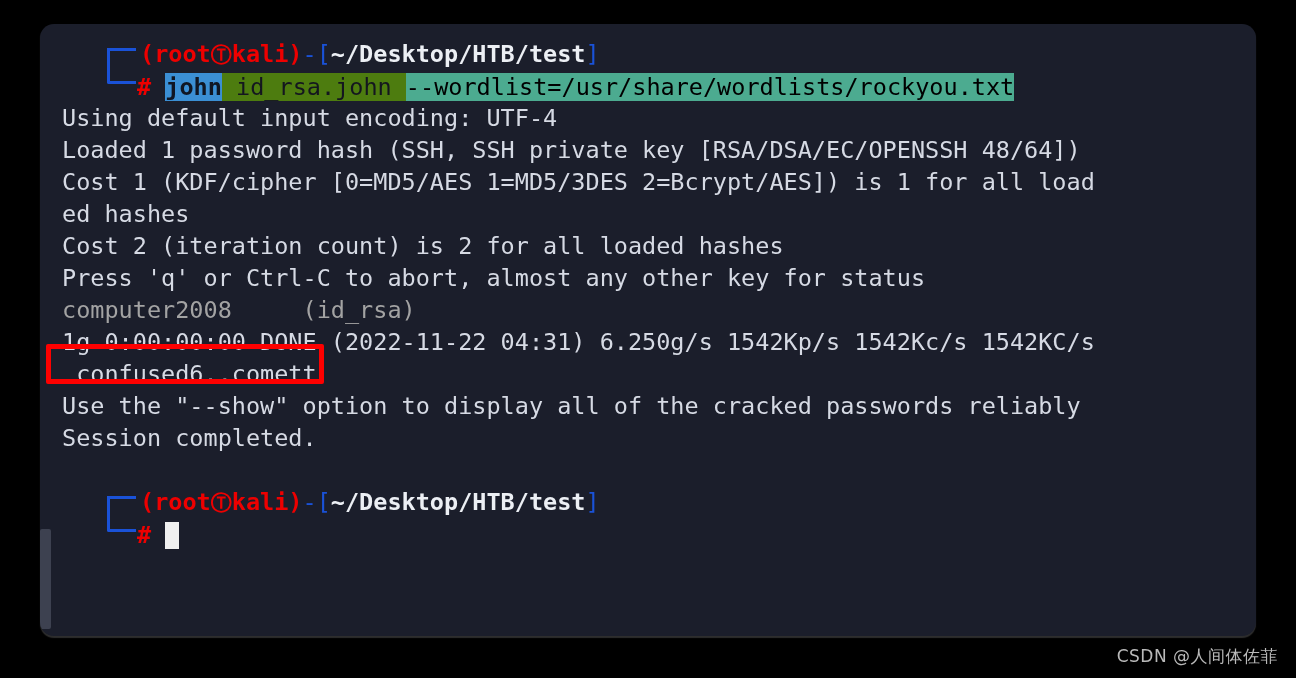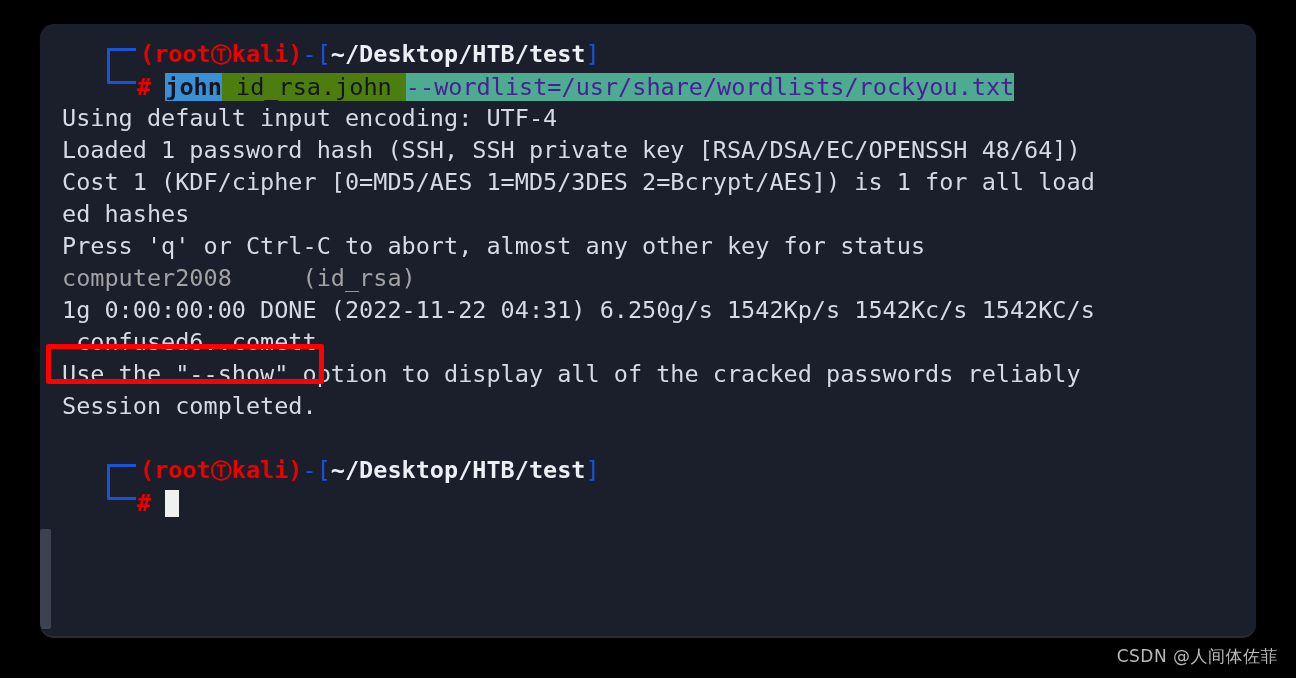--- a/index.html
+++ b/index.html
@@ -105,21 +105,21 @@
     color: #101623;
     font-weight: bold;
   }
   .hl-white {
     background: #4d7c0f;
     color: #14161f;
     font-weight: normal;
   }
   .hl-teal {
     background: #4cab90;
-    color: #4c1d95;
+    color: #000000;
     text-align: right;
   }
   .cursor {
     display: inline-block;
     width: 14px;
     height: 27px;
     background: #f0f0f0;
     vertical-align: -6px;
   }
 
@@ -177,20 +177,21 @@
 
         <div class="line prompt-line1 prompt-pad1"><span class="c-red">(</span><span class="c-red">root</span><span class="kali-glyph">Ⓣ</span><span class="c-red">kali</span><span class="c-red">)</span><span class="c-blue">-</span><span class="c-blue">[</span><span class="c-white">~/Desktop/HTB/test</span><span class="c-blue">]</span></div>
 
         <div class="line prompt-line2 prompt-pad2"><span class="c-red">#</span><span> </span><span class="hl-blue">john</span><span class="hl-white"> <span>id_rsa.john</span> </span><span class="hl-teal">--wordlist=/usr/share/wordlists/rockyou.txt</span></div>
       </div>
 
       <div class="line c-grey">Using default input encoding: UTF-4</div>
       <div class="line c-grey">Loaded 1 password hash (SSH, SSH private key [RSA/DSA/EC/OPENSSH 48/64])</div>
       <div class="line c-grey">Cost 1 (KDF/cipher [0=MD5/AES 1=MD5/3DES 2=Bcrypt/AES]) is 1 for all load</div>
       <div class="line c-grey">ed hashes</div>
+      <div class="line c-grey">Cost 2 (iteration count) is 2 for all loaded hashes</div>
       <div class="line c-grey">Press 'q' or Ctrl-C to abort, almost any other key for status</div>
 
       <div class="line"><span class="c-orange">computer2008</span><span>     </span><span class="c-orange">(id_rsa)</span></div>
 
       <div class="line c-grey">1g 0:00:00:00 DONE (2022-11-22 04:31) 6.250g/s 1542Kp/s 1542Kc/s 1542KC/s</div>
       <div class="line c-grey"> confused6..comett</div>
       <div class="line c-grey">Use the "--show" option to display all of the cracked passwords reliably</div>
       <div class="line c-grey">Session completed.</div>
 
       <div class="line">&nbsp;</div>

